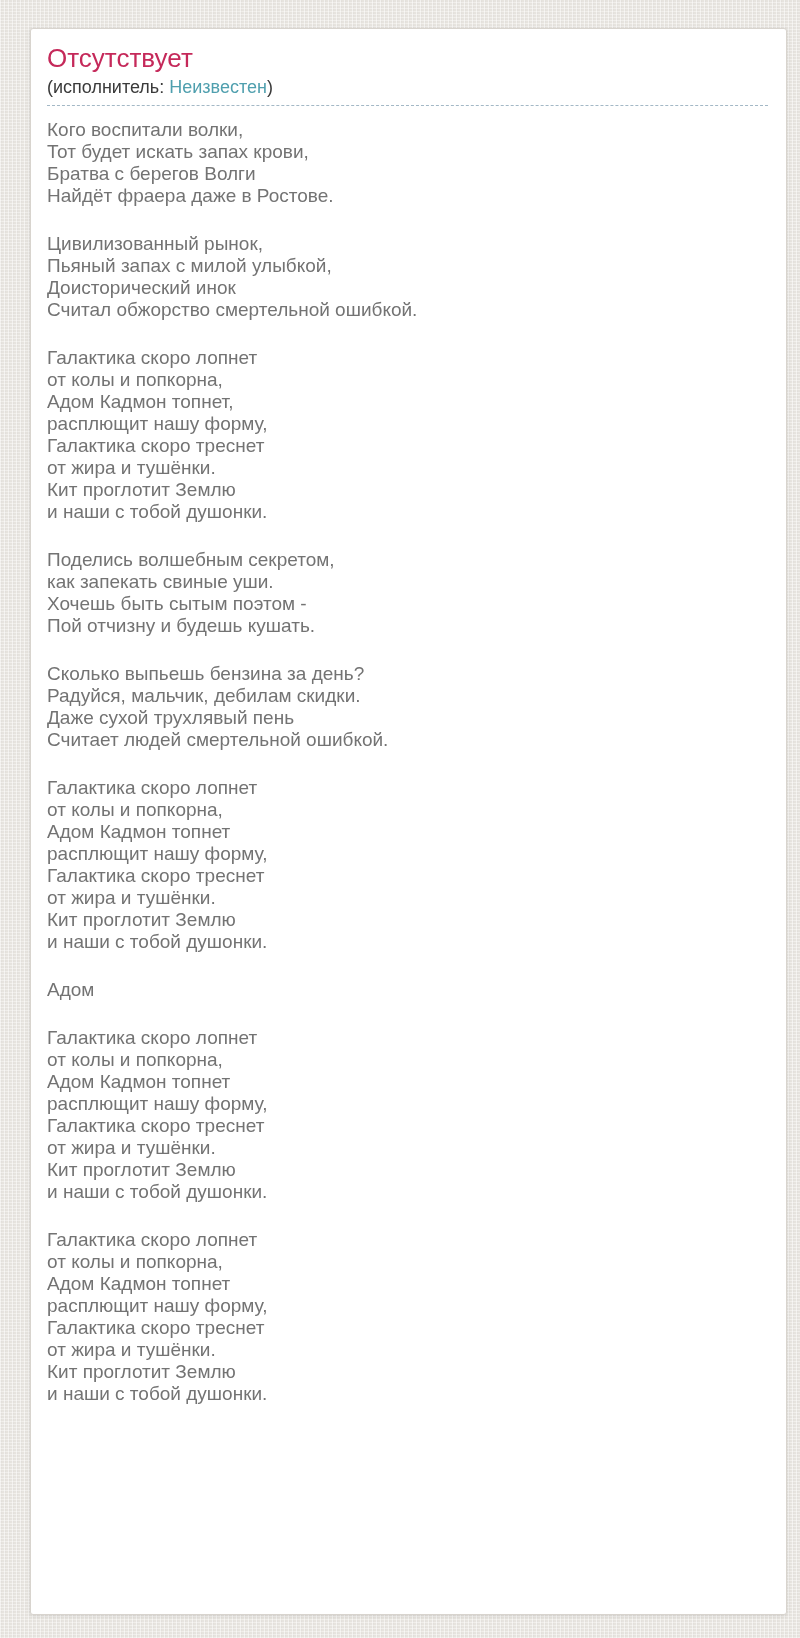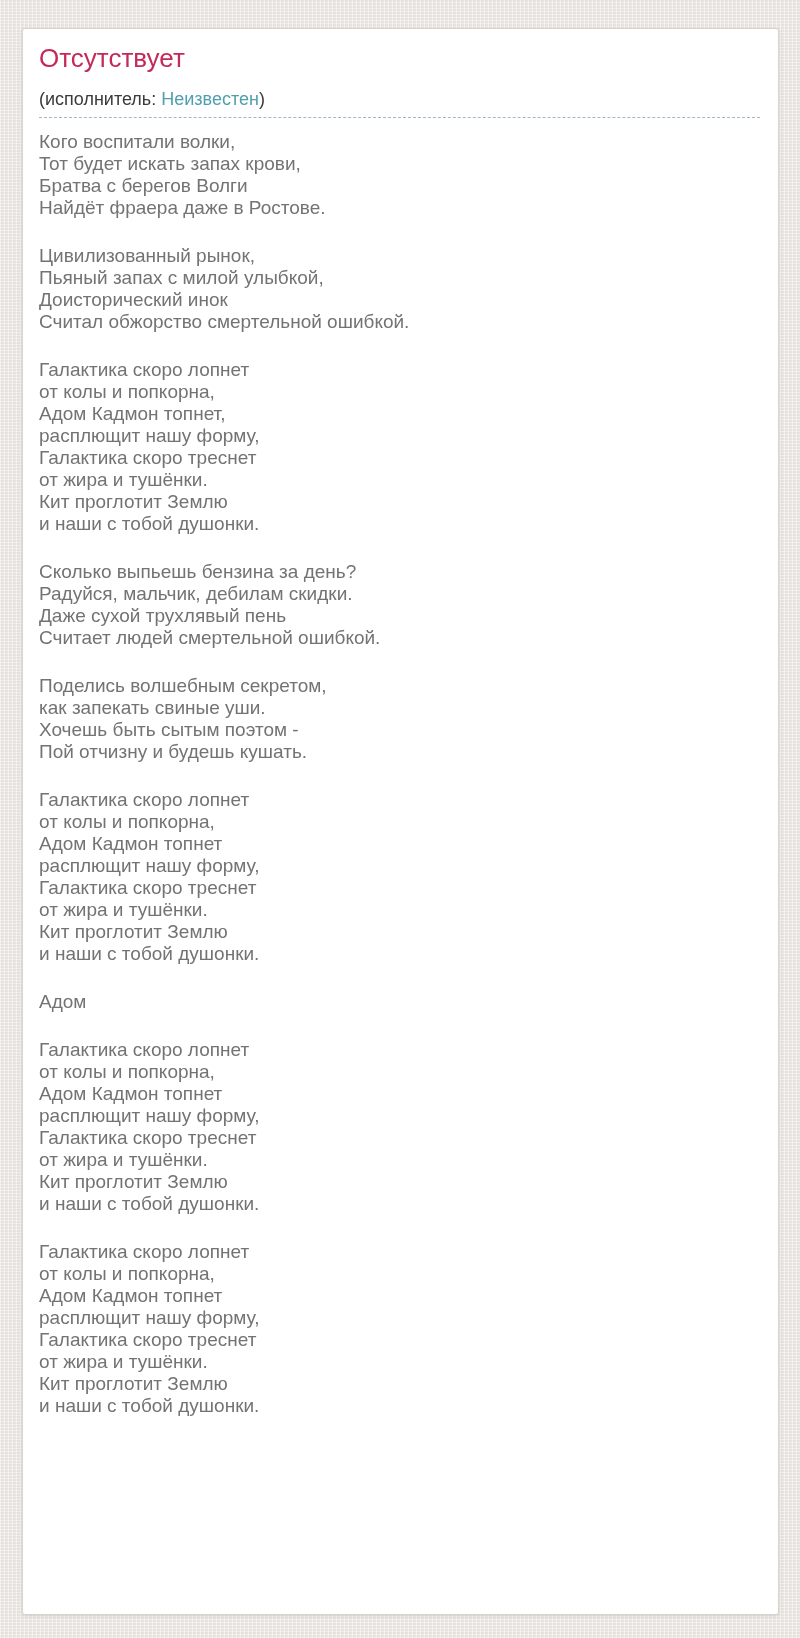--- a/index.html
+++ b/index.html
@@ -13,41 +13,41 @@
     overflow: hidden;
     font-family: "Liberation Sans", sans-serif;
     background-color: #e9e6e1;
     
     background-image:
       repeating-linear-gradient(90deg, rgba(255,255,255,0.5) 0 1px, rgba(0,0,0,0.015) 1px 2px, rgba(255,255,255,0.0) 2px 4px),
       repeating-linear-gradient(0deg, rgba(255,255,255,0.35) 0 1px, rgba(0,0,0,0.012) 1px 3px);
   }
   .card {
     position: absolute;
-    left: 22px;
+    left: 30px;
     top: 28px;
     width: 757px;
     height: 1587px;
     box-sizing: border-box;
     background: #ffffff;
     border: 1px solid #d8d4ce;
     border-radius: 3px;
     box-shadow: 0 1px 4px rgba(0,0,0,0.10);
     padding: 14px 18px 0 16px;
     overflow: hidden;
   }
   h1.song-title {
     margin: 0;
     font-size: 26px;
     line-height: 30px;
     font-weight: normal;
     color: #c5295a;
   }
   .artist-line {
-    margin-top: 15px;
+    margin-top: 3px;
     font-size: 18px;
     line-height: 22px;
     color: #3a3a3a;
     padding-bottom: 7px;
     border-bottom: 1px dashed #a3b8c6;
   }
   .artist-line a {
     color: #4f9fae;
     text-decoration: none;
     cursor: pointer;
@@ -79,28 +79,28 @@
 Доисторический инок
 Считал обжорство смертельной ошибкой.</div>
       <div class="stanza">Галактика скоро лопнет
 от колы и попкорна,
 Адом Кадмон топнет,
 расплющит нашу форму,
 Галактика скоро треснет
 от жира и тушёнки.
 Кит проглотит Землю
 и наши с тобой душонки.</div>
+      <div class="stanza">Поделись волшебным секретом,
+как запекать свиные уши.
+Хочешь быть сытым поэтом -
+Пой отчизну и будешь кушать.</div>
       <div class="stanza">Сколько выпьешь бензина за день?
 Радуйся, мальчик, дебилам скидки.
 Даже сухой трухлявый пень
 Считает людей смертельной ошибкой.</div>
-      <div class="stanza">Поделись волшебным секретом,
-как запекать свиные уши.
-Хочешь быть сытым поэтом -
-Пой отчизну и будешь кушать.</div>
       <div class="stanza">Галактика скоро лопнет
 от колы и попкорна,
 Адом Кадмон топнет
 расплющит нашу форму,
 Галактика скоро треснет
 от жира и тушёнки.
 Кит проглотит Землю
 и наши с тобой душонки.</div>
       <div class="stanza">Адом</div>
       <div class="stanza">Галактика скоро лопнет

